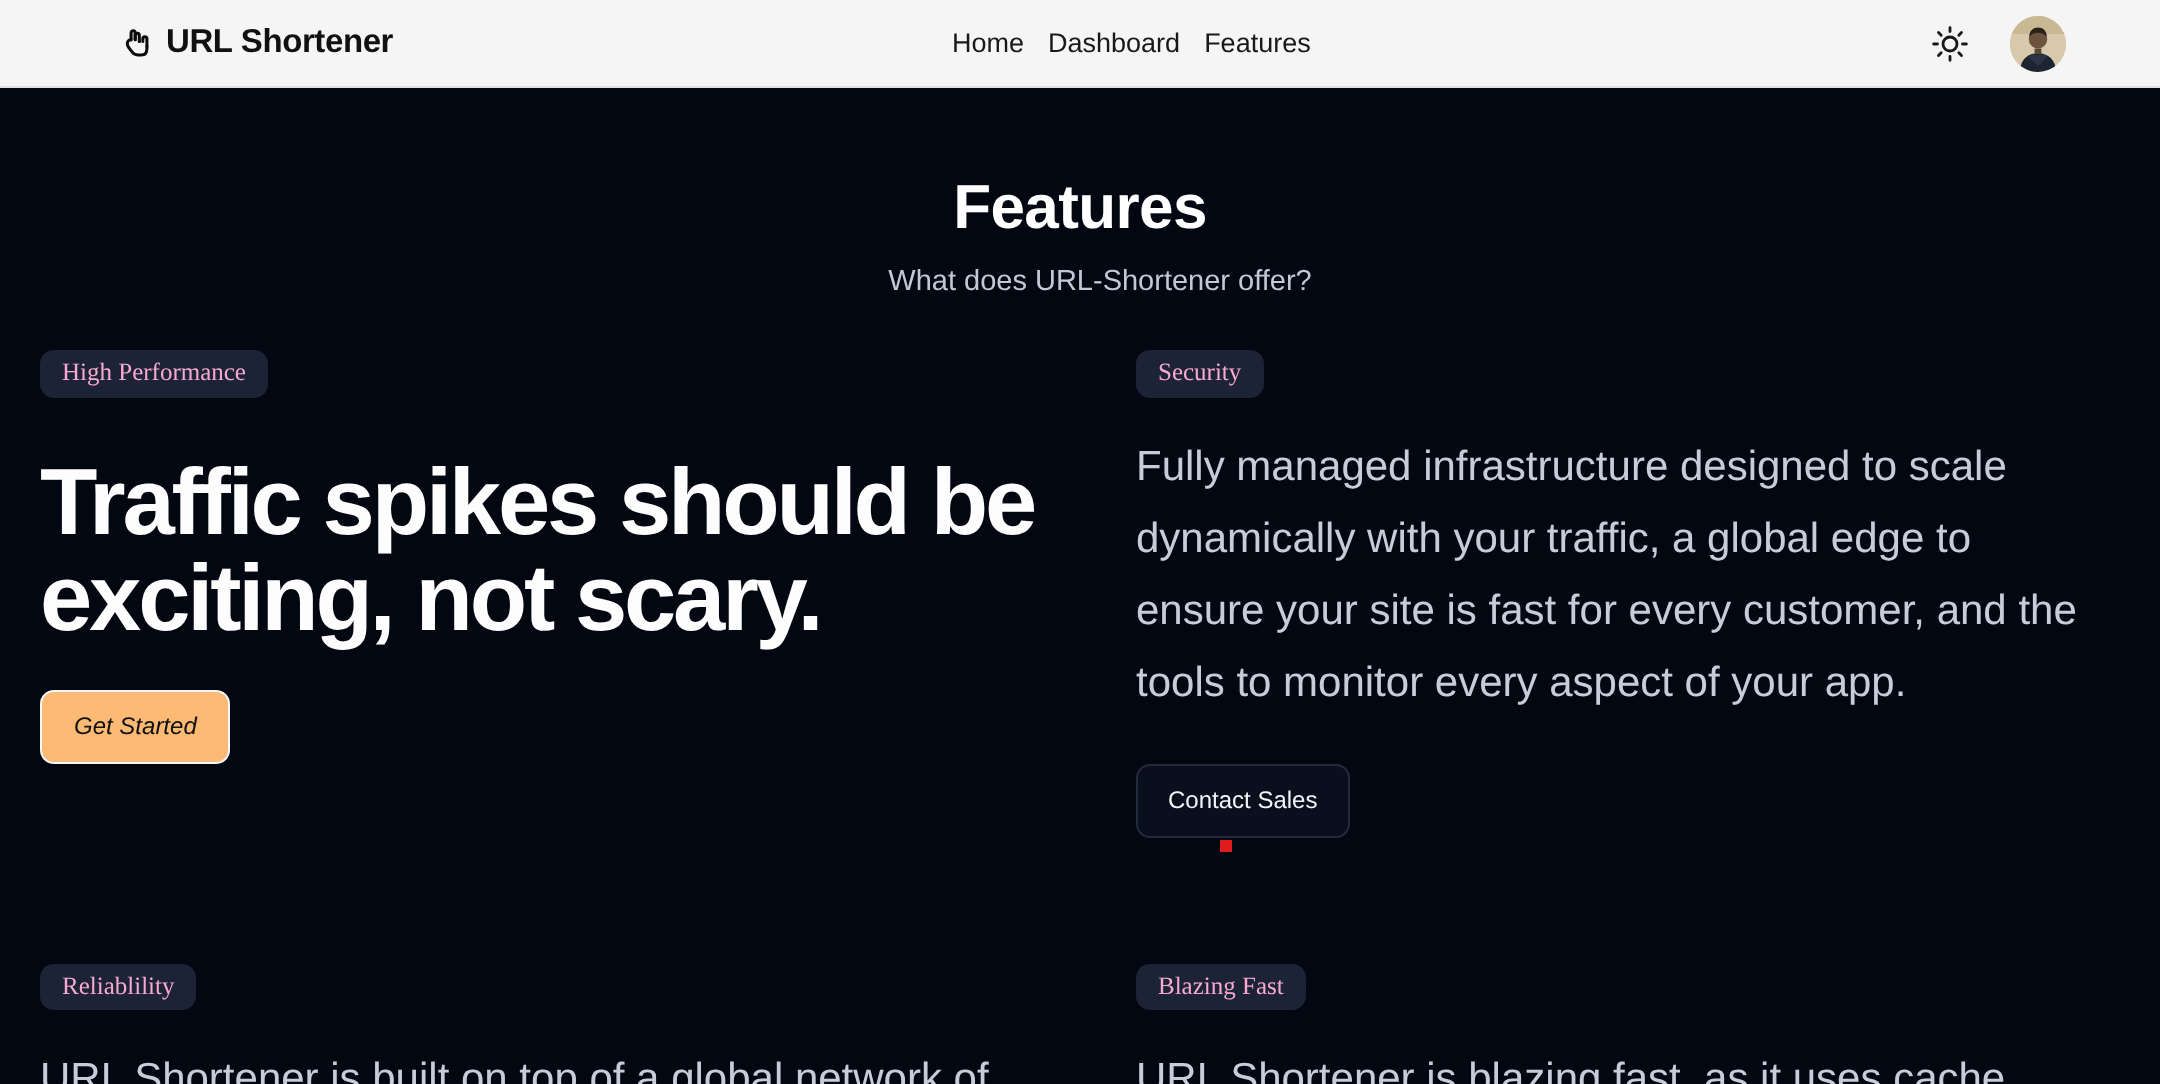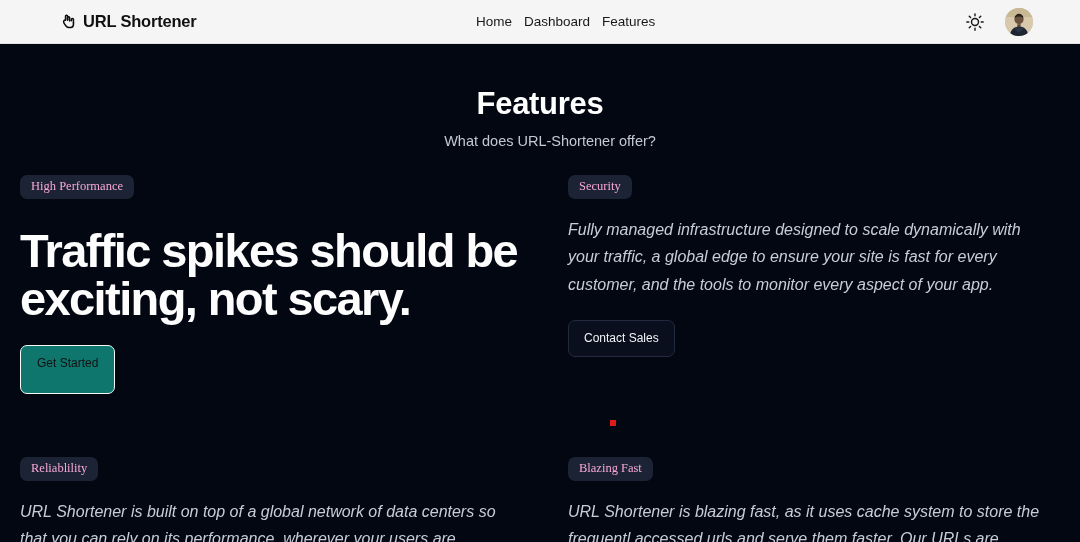--- a/index.html
+++ b/index.html
@@ -139,44 +139,44 @@
     margin-top: 28px;
     font-size: 47px;
     font-weight: bold;
     line-height: 1.03;
     letter-spacing: -1.6px;
     color: #fdfdfd;
   }
 
   .para {
     margin-top: 17px;
-    font-size: 16px;
+    font-size: 21px;
     line-height: 1.72;
     color: #c7cdd8;
     max-width: 495px;
-    font-style: italic;
   }
 
   .para-tight { max-width: 500px; }
 
   .btn {
     margin-top: 22px;
     display: inline-block;
     font-size: 12px;
     border-radius: 7px;
     line-height: 1;
     cursor: pointer;
     text-align: center;
   }
 
   .btn-primary {
-    background: #0f766e;
+    background: #fdba74;
     color: #111111;
-    padding: 11px 16px 24px;
+    padding: 11px 16px 12px;
     border: 1px solid #f7f7f7;
+    font-style: italic;
   }
 
   .btn-outline {
     background: #0a0f1d;
     color: #f2f4f8;
     padding: 11px 15px 12px;
     border: 1px solid #222b3d;
   }
 
   

